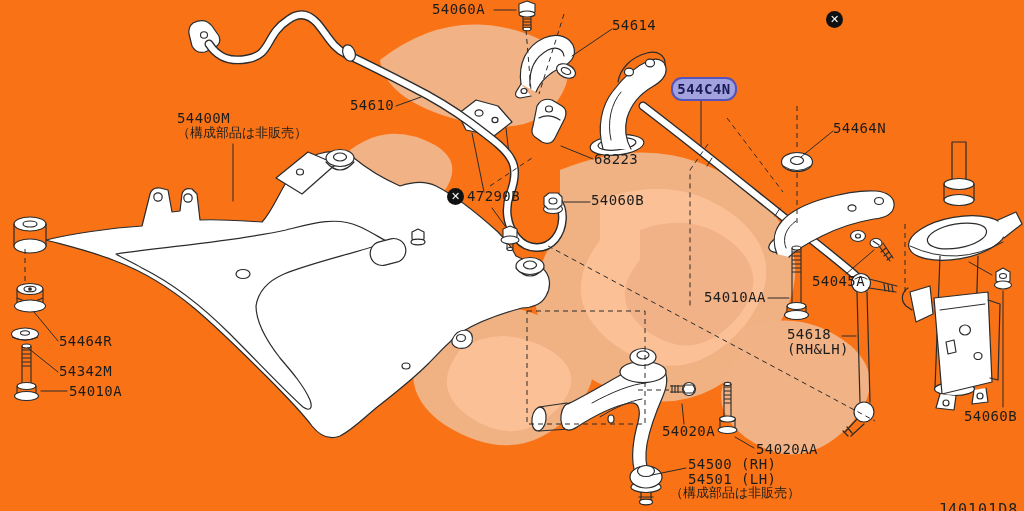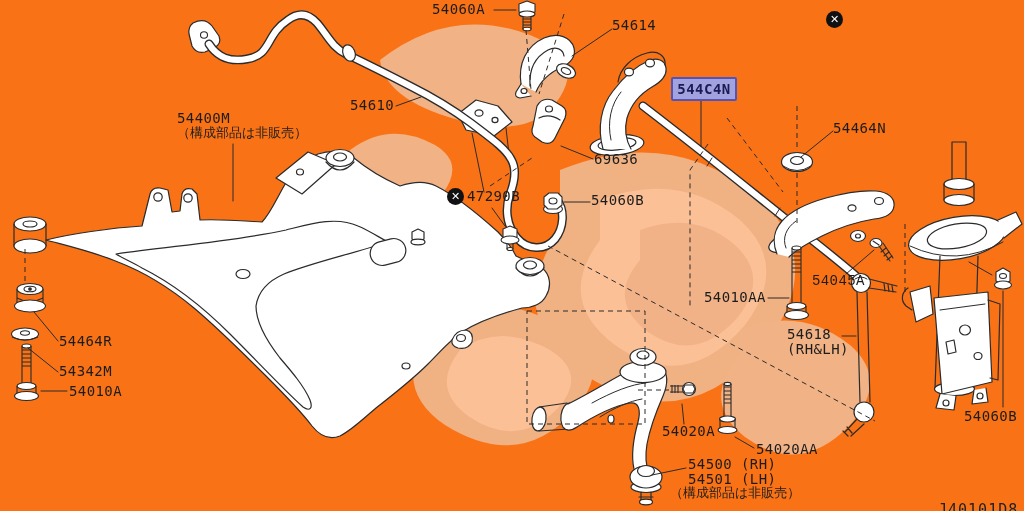--- a/index.html
+++ b/index.html
@@ -10,21 +10,21 @@
   .stage svg{position:absolute;left:0;top:0;}
   .lbl{
     position:absolute;font-size:14px;letter-spacing:0.4px;white-space:nowrap;
     color:#1c1c1c;line-height:1.05;
   }
   .jp{font-family:"DejaVu Sans","Liberation Sans",sans-serif;font-size:13px;letter-spacing:0px;}
   .center{text-align:left;}
   .hl-box{
     position:absolute;width:62px;height:20px;display:flex;align-items:center;justify-content:center;
     font-size:14px;font-weight:bold;border:2px solid #5353b8;background:#a2a2de;color:#1b1b57;
-    border-radius:2px;letter-spacing:0.5px;
+    border-radius:11px;letter-spacing:0.5px;
   }
   .note{position:absolute;display:flex;align-items:center;gap:3px;
     font-family:"DejaVu Sans","Liberation Sans",sans-serif;font-size:16px;letter-spacing:1px;color:#111;}
   .nr-icon{
     width:17px;height:17px;border-radius:50%;background:#111;color:#fff;
     font-size:11px;line-height:17px;text-align:center;font-weight:bold;flex:0 0 auto;
     font-family:"DejaVu Sans","Liberation Sans",sans-serif;letter-spacing:0;
   }
   .inline-note{position:absolute;display:flex;align-items:center;gap:3px;}
   .code{position:absolute;font-size:15px;letter-spacing:1px;color:#222;}
@@ -309,30 +309,30 @@
 <div class="hl-box" style="left: 671px; top: 77px; background: rgb(162, 162, 222); border-color: rgb(83, 83, 184); color: rgb(27, 27, 87);">544C4N</div>
 
 <div class="lbl" style="left:350px;top:98px;">54610</div>
 
 <div class="lbl center" style="left:177px;top:111px;width:130px;">
   <span class="l2">54400M</span>
   <span class="l2 jp">（構成部品は非販売）</span>
 </div>
 
 <div class="lbl" style="left:833px;top:121px;">54464N</div>
-<div class="lbl" style="left:594px;top:152px;">69636</div>
+<div class="lbl" style="left:594px;top:152px;">68223</div>
 
 <div class="lbl inline-note" style="left:447px;top:188px;">
   <span class="nr-icon">✕</span>
   <span>47290B</span>
 </div>
 
 <div class="lbl" style="left:591px;top:193px;">54060B</div>
 <div class="lbl" style="left:704px;top:290px;">54010AA</div>
-<div class="lbl" style="left:812px;top:274px;font-family:Liberation Mono, monospace;">54045A</div>
+<div class="lbl" style="left:812px;top:274px;">54045A</div>
 
 <div class="lbl center" style="left:787px;top:327px;width:66px;">
   <span class="l2">54618</span>
   <span class="l2">(RH&amp;LH)</span>
 </div>
 
 <div class="lbl" style="left:59px;top:334px;">54464R</div>
 <div class="lbl" style="left:59px;top:364px;">54342M</div>
 <div class="lbl" style="left:69px;top:384px;">54010A</div>
 <div class="lbl" style="left:662px;top:424px;">54020A</div>

